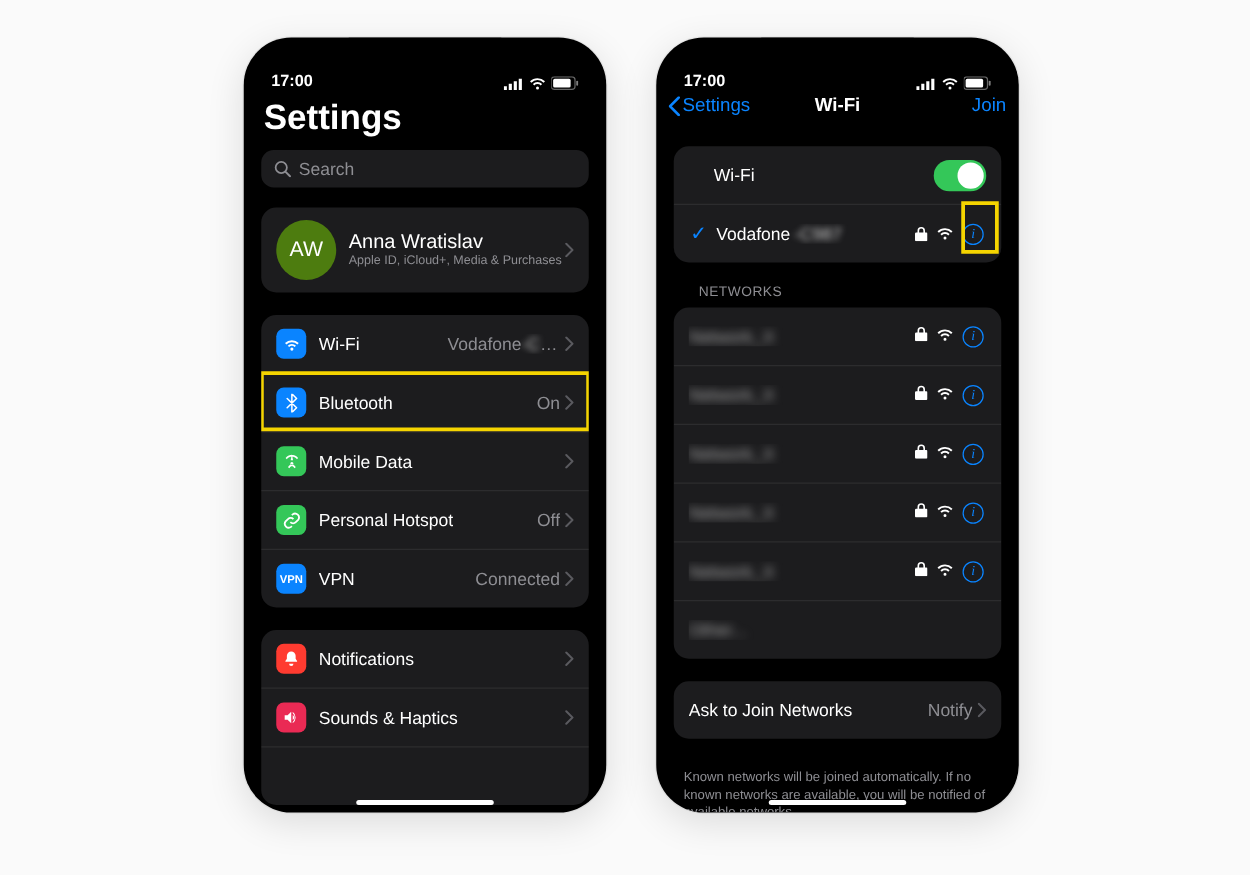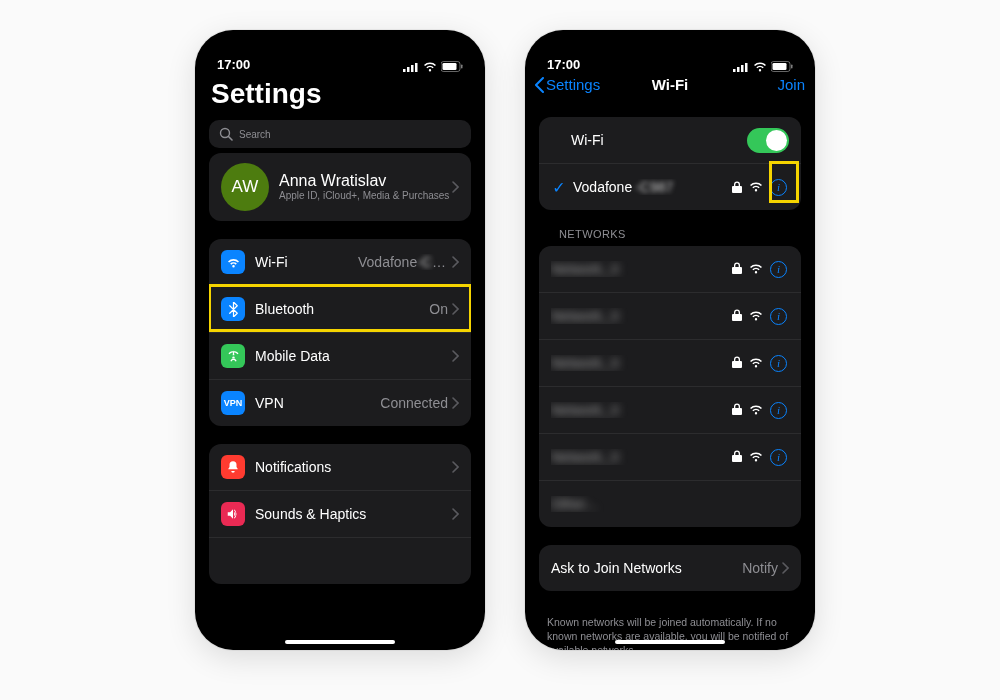--- a/index.html
+++ b/index.html
@@ -25,21 +25,21 @@
   }
   .phone:nth-of-type(1){left:195px}
   .phone:nth-of-type(2){left:525px}
   .notch{position:absolute;top:0;left:50%;width:122px;height:26px;background:#000;border-radius:0 0 18px 18px;transform:translateX(-50%);z-index:5;}
   .statusbar{height:42px;display:flex;align-items:flex-end;justify-content:space-between;padding:0 22px;font-size:13px;font-weight:600;}
   .status-right{display:flex;align-items:center;gap:4px}
   .status-right svg{display:block}
   .homebar{position:absolute;bottom:6px;left:50%;width:110px;height:4px;background:#fff;border-radius:3px;transform:translateX(-50%)}
   .content{flex:1;overflow:hidden;padding:0 14px}
   h1.title{font-size:28px;font-weight:700;margin:6px 0 10px 2px}
-  .searchbar{background:var(--row-bg);border-radius:10px;padding:7px 10px;display:flex;align-items:center;gap:6px;color:var(--text-dim);font-size:10px;margin-bottom:5px}
+  .searchbar{background:var(--row-bg);border-radius:10px;padding:7px 10px;display:flex;align-items:center;gap:6px;color:var(--text-dim);font-size:14px;margin-bottom:16px}
   .group{background:var(--row-bg);border-radius:12px;margin-bottom:18px;overflow:hidden}
   .row{display:flex;align-items:center;padding:8px 12px;min-height:30px;position:relative}
   .row+.row{border-top:1px solid var(--sep)}
   .row .label{flex:1;font-size:14px;white-space:nowrap;overflow:hidden;text-overflow:ellipsis}
   .row .value{color:var(--text-dim);font-size:14px;margin-right:4px;white-space:nowrap;overflow:hidden;text-overflow:ellipsis;max-width:90px}
   .chev{color:#5a5a5f;display:flex}
   .icon-sq{width:24px;height:24px;border-radius:6px;margin-right:10px;display:flex;align-items:center;justify-content:center;flex:0 0 24px}
   .icon-sq svg,.icon-sq span{color:#fff}
   .avatar{width:48px;height:48px;border-radius:24px;background:#4d7c0f;display:flex;align-items:center;justify-content:center;font-size:17px;font-weight:500;margin-right:10px;flex:0 0 48px}
   .subtitle{color:var(--text-dim);font-size:10px;line-height:1.25}
@@ -147,20 +147,34 @@
               </svg>
             </div>
         <span class="label">Mobile Data</span>
         <span class="chev">
               <svg width="7" height="12" viewBox="0 0 7 12">
                 <path d="M1 1l5 5-5 5" stroke="#5a5a5f" stroke-width="1.6" fill="none" stroke-linecap="round"></path>
               </svg>
             </span>
       </div>
       <div class="row">
+        <div class="icon-sq" style="background:#34c759">
+              <svg width="15" height="15" viewBox="0 0 24 24" fill="none" stroke="#fff" stroke-width="2.3">
+                <path d="M10 14a5 5 0 007 0l3-3a5 5 0 00-7-7l-1 1M14 10a5 5 0 00-7 0l-3 3a5 5 0 007 7l1-1"></path>
+              </svg>
+            </div>
+        <span class="label">Personal Hotspot</span>
+        <span class="value">Off</span>
+        <span class="chev">
+              <svg width="7" height="12" viewBox="0 0 7 12">
+                <path d="M1 1l5 5-5 5" stroke="#5a5a5f" stroke-width="1.6" fill="none" stroke-linecap="round"></path>
+              </svg>
+            </span>
+      </div>
+      <div class="row">
         <div class="icon-sq" style="background:#0a84ff">
               <span style="font-size:9px;font-weight:700">VPN</span>
             </div>
         <span class="label">VPN</span>
         <span class="value">Connected</span>
         <span class="chev">
               <svg width="7" height="12" viewBox="0 0 7 12">
                 <path d="M1 1l5 5-5 5" stroke="#5a5a5f" stroke-width="1.6" fill="none" stroke-linecap="round"></path>
               </svg>
             </span>

